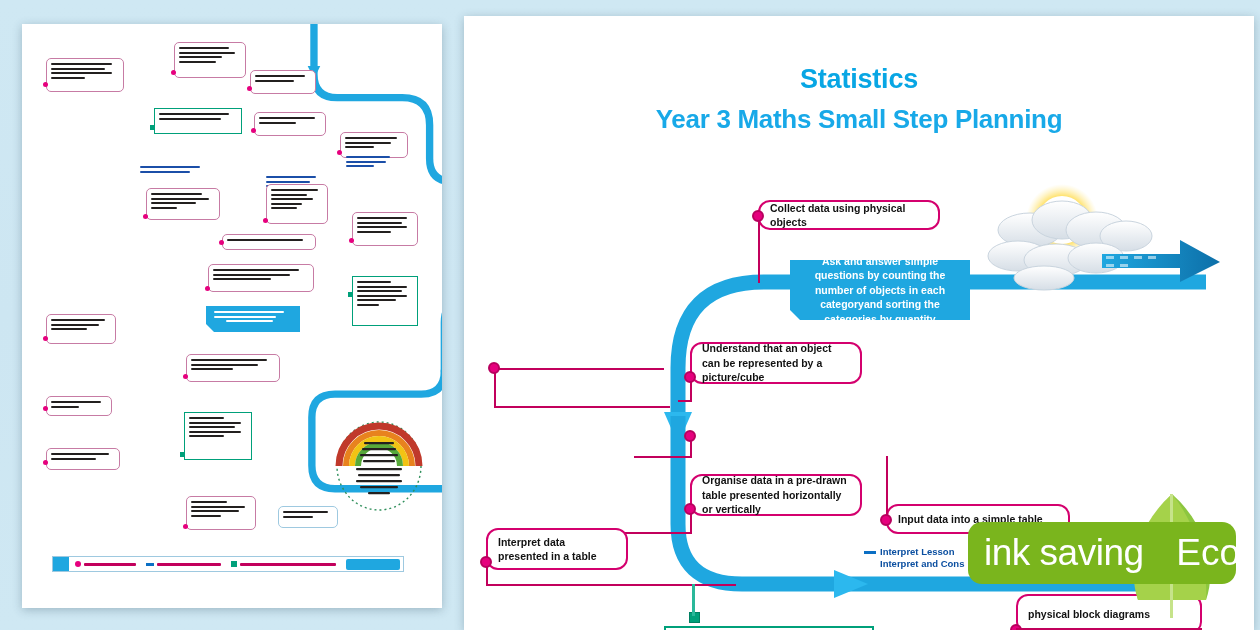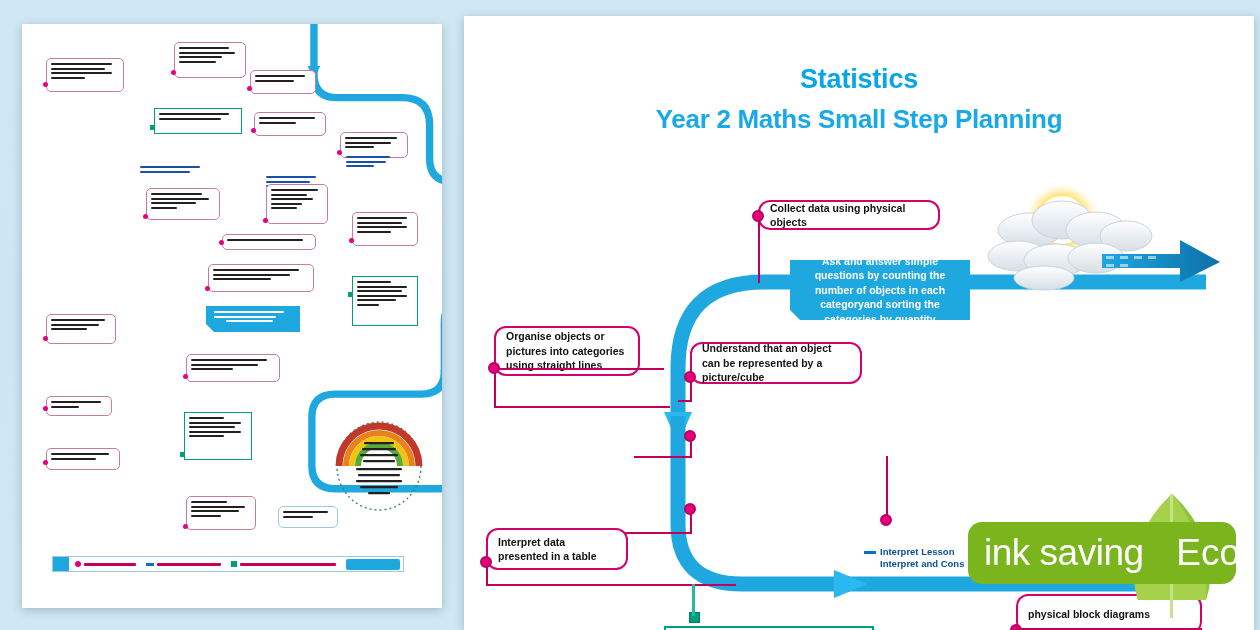--- a/index.html
+++ b/index.html
@@ -410,71 +410,74 @@
           <span class="lbl" style="width:96px;"></span>
         </div>
         <div class="key-btn"></div>
       </div>
     </div>
   </div>
 
   <div class="page" id="page-right">
 
     <div class="title-main">Statistics</div>
-    <div class="title-sub">Year 2 Maths Small Step Planning</div>
+    <div class="title-sub">Year 3 Maths Small Step Planning</div>
 
     <svg class="spine" viewBox="0 0 790 614">
       <path d="M742 266 L300 266 Q214 266 214 352 L214 400" fill="none" stroke="#1fa7e0" stroke-width="15" stroke-linecap="butt"></path>
       <polygon points="214,428 200,396 228,396" fill="#2cb8ee"></polygon>
       <path d="M214 400 L214 432 Q214 460 214 468 L214 508 Q214 568 278 568 L742 568" fill="none" stroke="#1fa7e0" stroke-width="15" stroke-linecap="butt"></path>
       <polygon points="404,568 370,554 370,582" fill="#2cb8ee"></polygon>
       <polygon points="742,266 742,266" fill="#1fa7e0"></polygon>
     </svg>
 
     <div class="node single" style="left:294px; top:184px; width:182px; height:30px;">
       <span>Collect data using physical objects</span>
     </div>
     <div class="connector" style="left:294px; top:199px; width:2px; height:68px;"></div>
     <div class="dot" style="left:288px; top:194px;"></div>
 
     <div class="callout tag-left" style="left:326px; top:244px; width:180px; height:60px;">
       <span>Ask and answer simple questions by counting the number of objects in each categoryand sorting the categories by quantity</span>
     </div>
 
-    <div class="node" style="left:30px; top:310px; width:146px; height:50px;">
-      <span>Organise objects or pictures into categories using straight lines</span>
-    </div>
     <div class="connector" style="left:30px; top:352px; width:170px; height:2px;"></div>
     <div class="connector" style="left:30px; top:352px; width:2px; height:40px;"></div>
     <div class="connector" style="left:30px; top:390px; width:176px; height:2px;"></div>
     <div class="dot" style="left:24px; top:346px;"></div>
 
     <div class="node" style="left:226px; top:326px; width:172px; height:42px;justify-content:flex-end;">
       <span>Understand that an object can be represented by a picture/cube</span>
     </div>
     <div class="connector" style="left:226px; top:360px; width:2px; height:26px;"></div>
     <div class="connector" style="left:214px; top:384px; width:14px; height:2px;"></div>
     <div class="dot" style="left:220px; top:355px;"></div>
 
     <div class="connector" style="left:226px; top:420px; width:2px; height:22px;"></div>
     <div class="connector" style="left:170px; top:440px; width:58px; height:2px;"></div>
     <div class="dot" style="left:220px; top:414px;"></div>
 
 
+    <div class="node" style="left:226px; top:458px; width:172px; height:42px;">
+      <span>Organise data in a pre-drawn table presented horizontally or vertically</span>
+    </div>
     <div class="connector" style="left:226px; top:492px; width:2px; height:26px;"></div>
     <div class="connector" style="left:160px; top:516px; width:68px; height:2px;"></div>
     <div class="dot" style="left:220px; top:487px;"></div>
 
     <div class="node" style="left:22px; top:512px; width:142px; height:42px;">
       <span>Interpret data presented in a table</span>
     </div>
     <div class="connector" style="left:22px; top:546px; width:2px; height:24px;"></div>
     <div class="connector" style="left:22px; top:568px; width:250px; height:2px;"></div>
     <div class="dot" style="left:16px; top:540px;"></div>
 
+    <div class="node single" style="left:422px; top:488px; width:184px; height:30px;">
+      <span>Input data into a simple table</span>
+    </div>
     <div class="connector" style="left:422px; top:440px; width:2px; height:64px;"></div>
     <div class="dot" style="left:416px; top:498px;"></div>
 
     <div class="link-item" style="left:400px; top:530px; width:150px;">
       <span class="dash"></span><span>Interpret Lesson</span><br>
       <span style="margin-left:16px; display:inline-block;">Interpret and Cons</span>
     </div>
 
     <div class="node" style="left:552px; top:578px; width:186px; height:40px;">
       <span>physical block diagrams</span>

